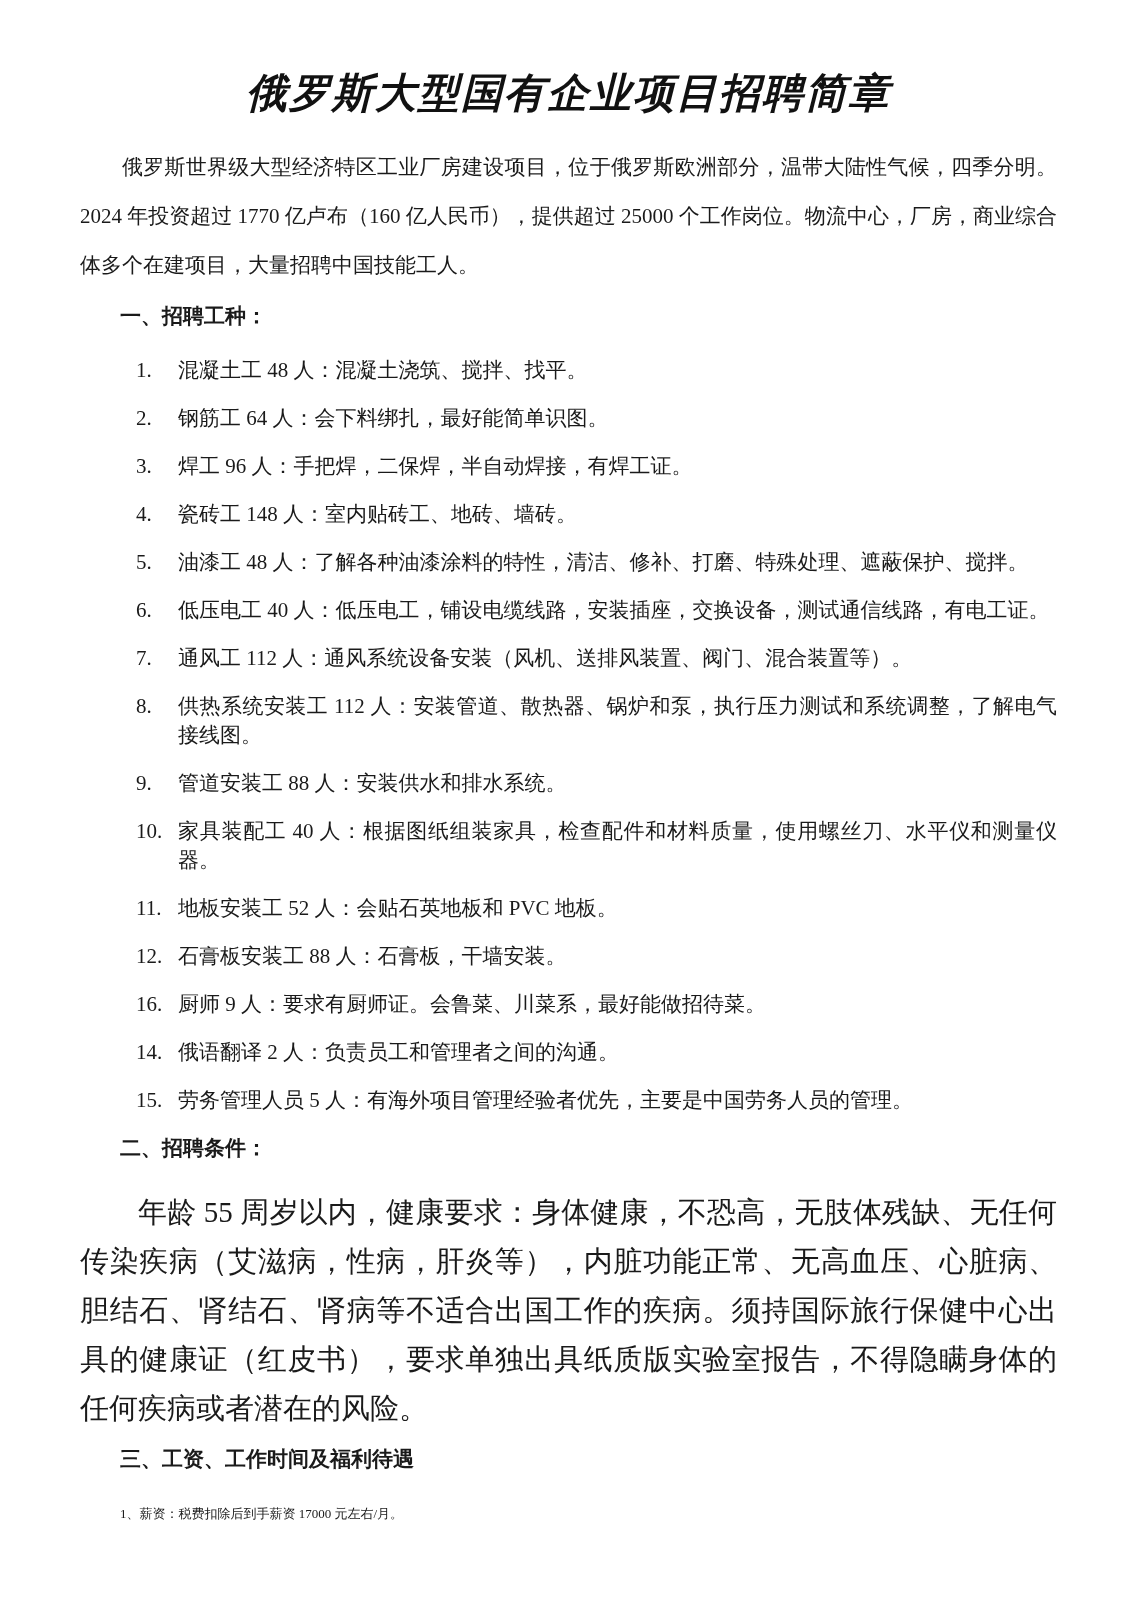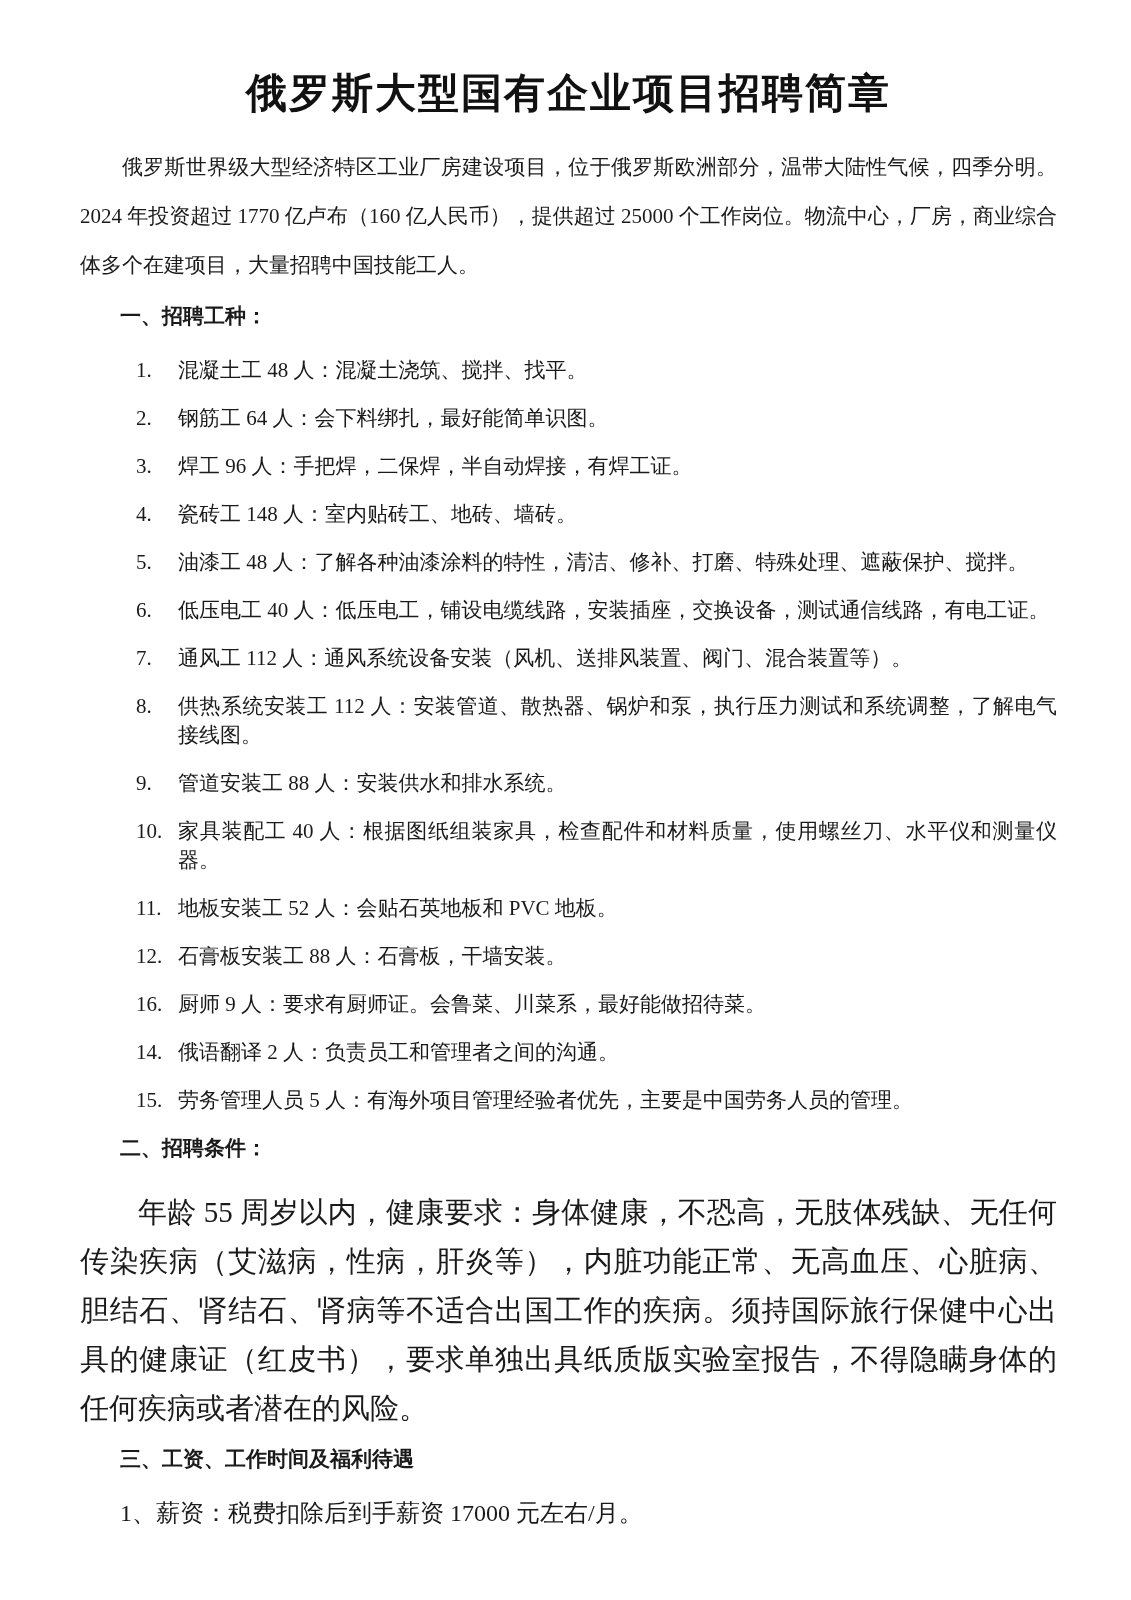--- a/index.html
+++ b/index.html
@@ -67,20 +67,21 @@
   }
 
   
   .doc-title {
     margin: 24px 0 22px 0;
     text-align: center;
     font-size: 41px;
     font-weight: 700;
     letter-spacing: 2px;
     color: #111;
+    font-style: italic;
   }
 
   
   .intro {
     margin: 0 0 8px 0;
     font-size: 21px;
     line-height: 49px;
     text-align: justify;
     text-indent: 2em;
   }
@@ -104,21 +105,21 @@
   .job-text { flex: 1; text-align: justify; }
   .conditions {
     margin: 0 0 8px 0;
     font-size: 29px;
     line-height: 49px;
     text-align: justify;
     text-indent: 2em;
   }
   .welfare-item {
     padding-left: 40px;
-    font-size: 24px;
+    font-size: 13px;
     line-height: 29px;
     margin-bottom: 22px;
     text-align: justify;
   }
 </style>
 </head>
 <body>
 
 <div class="page">
 

